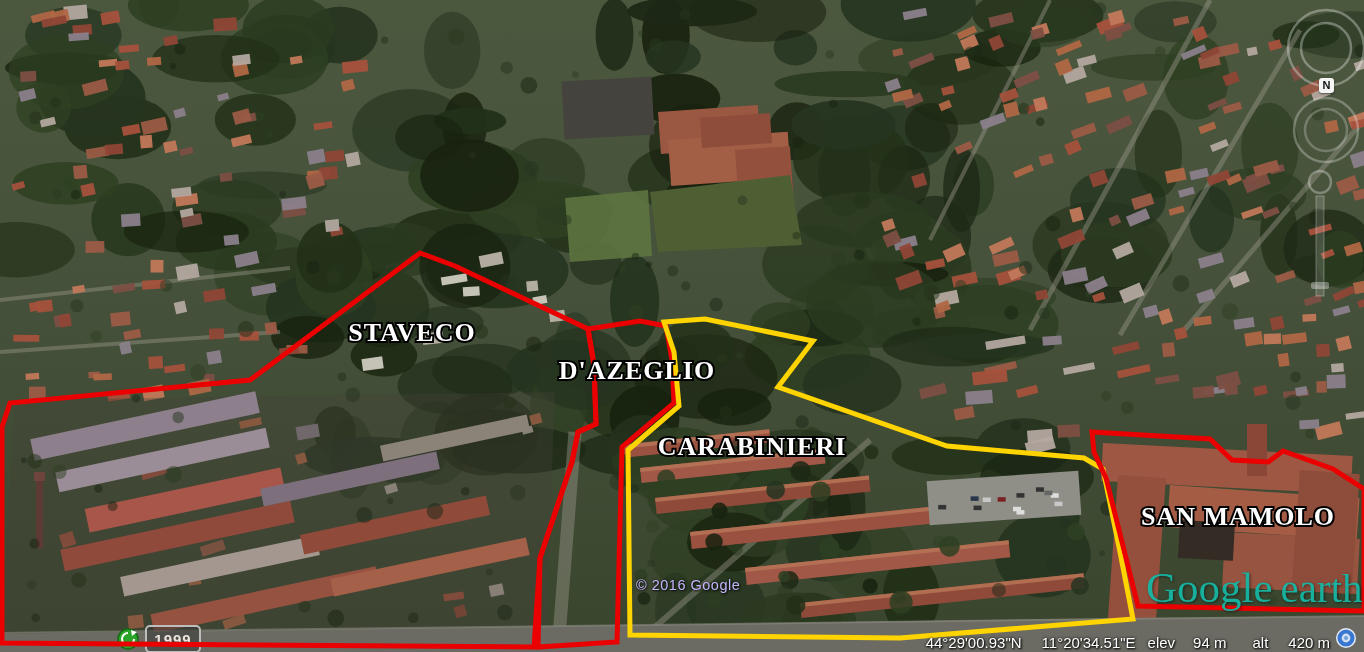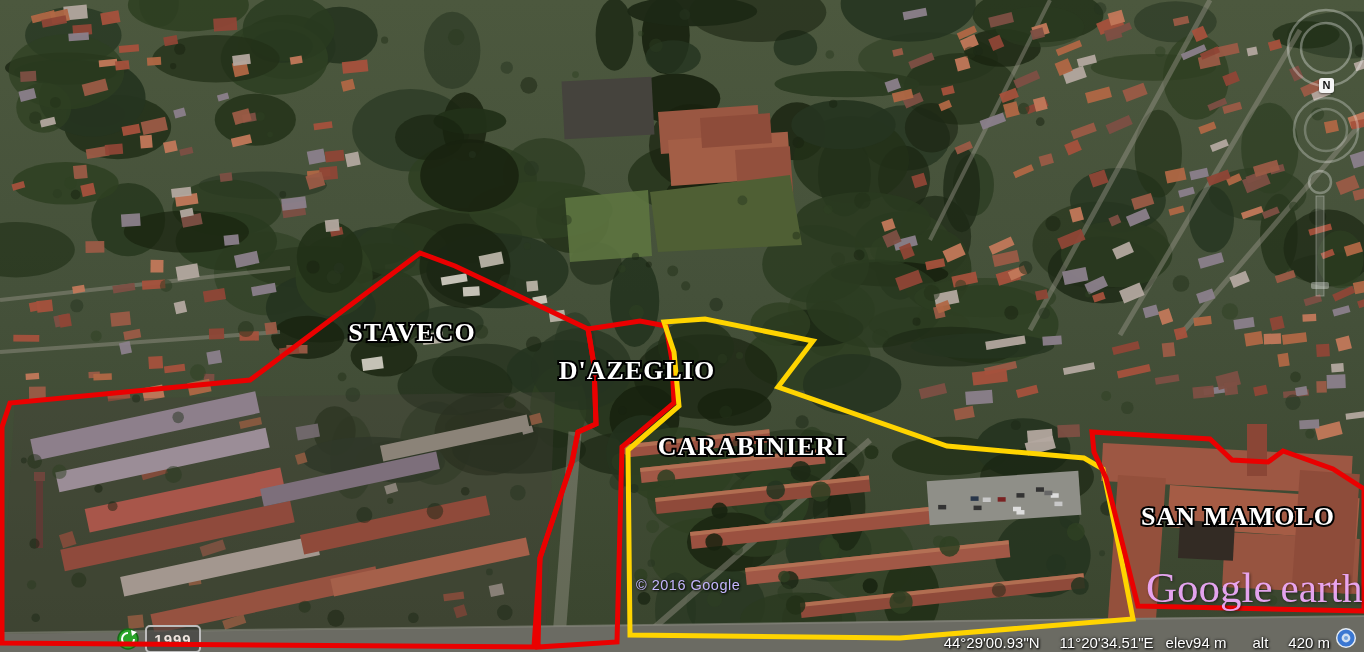--- a/index.html
+++ b/index.html
@@ -2,29 +2,29 @@
 <html><head>
 <meta charset="utf-8">
 <style>
   html,body{margin:0;padding:0;background:#222;overflow:hidden;}
   .stage{position:relative;width:1364px;height:652px;overflow:hidden;
          font-family:"Liberation Sans",sans-serif;background:#3e4a32;}
   .stage svg.scene{position:absolute;left:0;top:0;}
   
   .copyright{position:absolute;left:636px;top:577px;font-size:14.5px;color:#c4b5fd;
              text-shadow:1px 1px 2px rgba(0,0,0,.8),0 0 3px rgba(0,0,0,.6);letter-spacing:.5px;}
-  .watermark{position:absolute;left:1146px;top:563px;color:#f0abfc;opacity:.93;
+  .watermark{position:absolute;left:1146px;top:563px;color:#14b8a6;opacity:.93;
              font-family:"Liberation Serif",serif;white-space:nowrap;
              text-shadow:1px 1px 3px rgba(0,0,0,.55);text-align:center;}
   .watermark .g{font-size:43px;}
   .watermark .e{font-size:41px;margin-left:8px;font-weight:300;}
   .statusbar{position:absolute;right:34px;bottom:1px;display:flex;align-items:baseline;
              color:#fff;font-size:15px;text-shadow:1px 1px 2px #000,0 0 3px #000;white-space:nowrap;}
   .statusbar span{display:inline-block;}
-  .sb-lon{margin-left:20px;} .sb-elevl{margin-left:12px;} .sb-elevv{text-align:center;}
+  .sb-lon{margin-left:20px;} .sb-elevl{margin-left:12px;} .sb-elevv{margin-left:18px;text-align:center;}
   .sb-altl{margin-left:26px;} .sb-altv{margin-left:20px;}
   .status-globe{position:absolute;right:7px;bottom:3px;width:22px;height:22px;}
   
   .nav{position:absolute;left:1284px;top:0;width:80px;height:312px;pointer-events:none;}
   .nav svg{position:absolute;left:0;top:0;}
   .north-badge{position:absolute;left:35px;top:78px;width:15px;height:15px;background:#f5f5f5;
                border-radius:3px;color:#111;font-size:11px;font-weight:bold;text-align:center;
                line-height:15px;box-shadow:0 1px 2px rgba(0,0,0,.5);}
 </style>
 </head>

